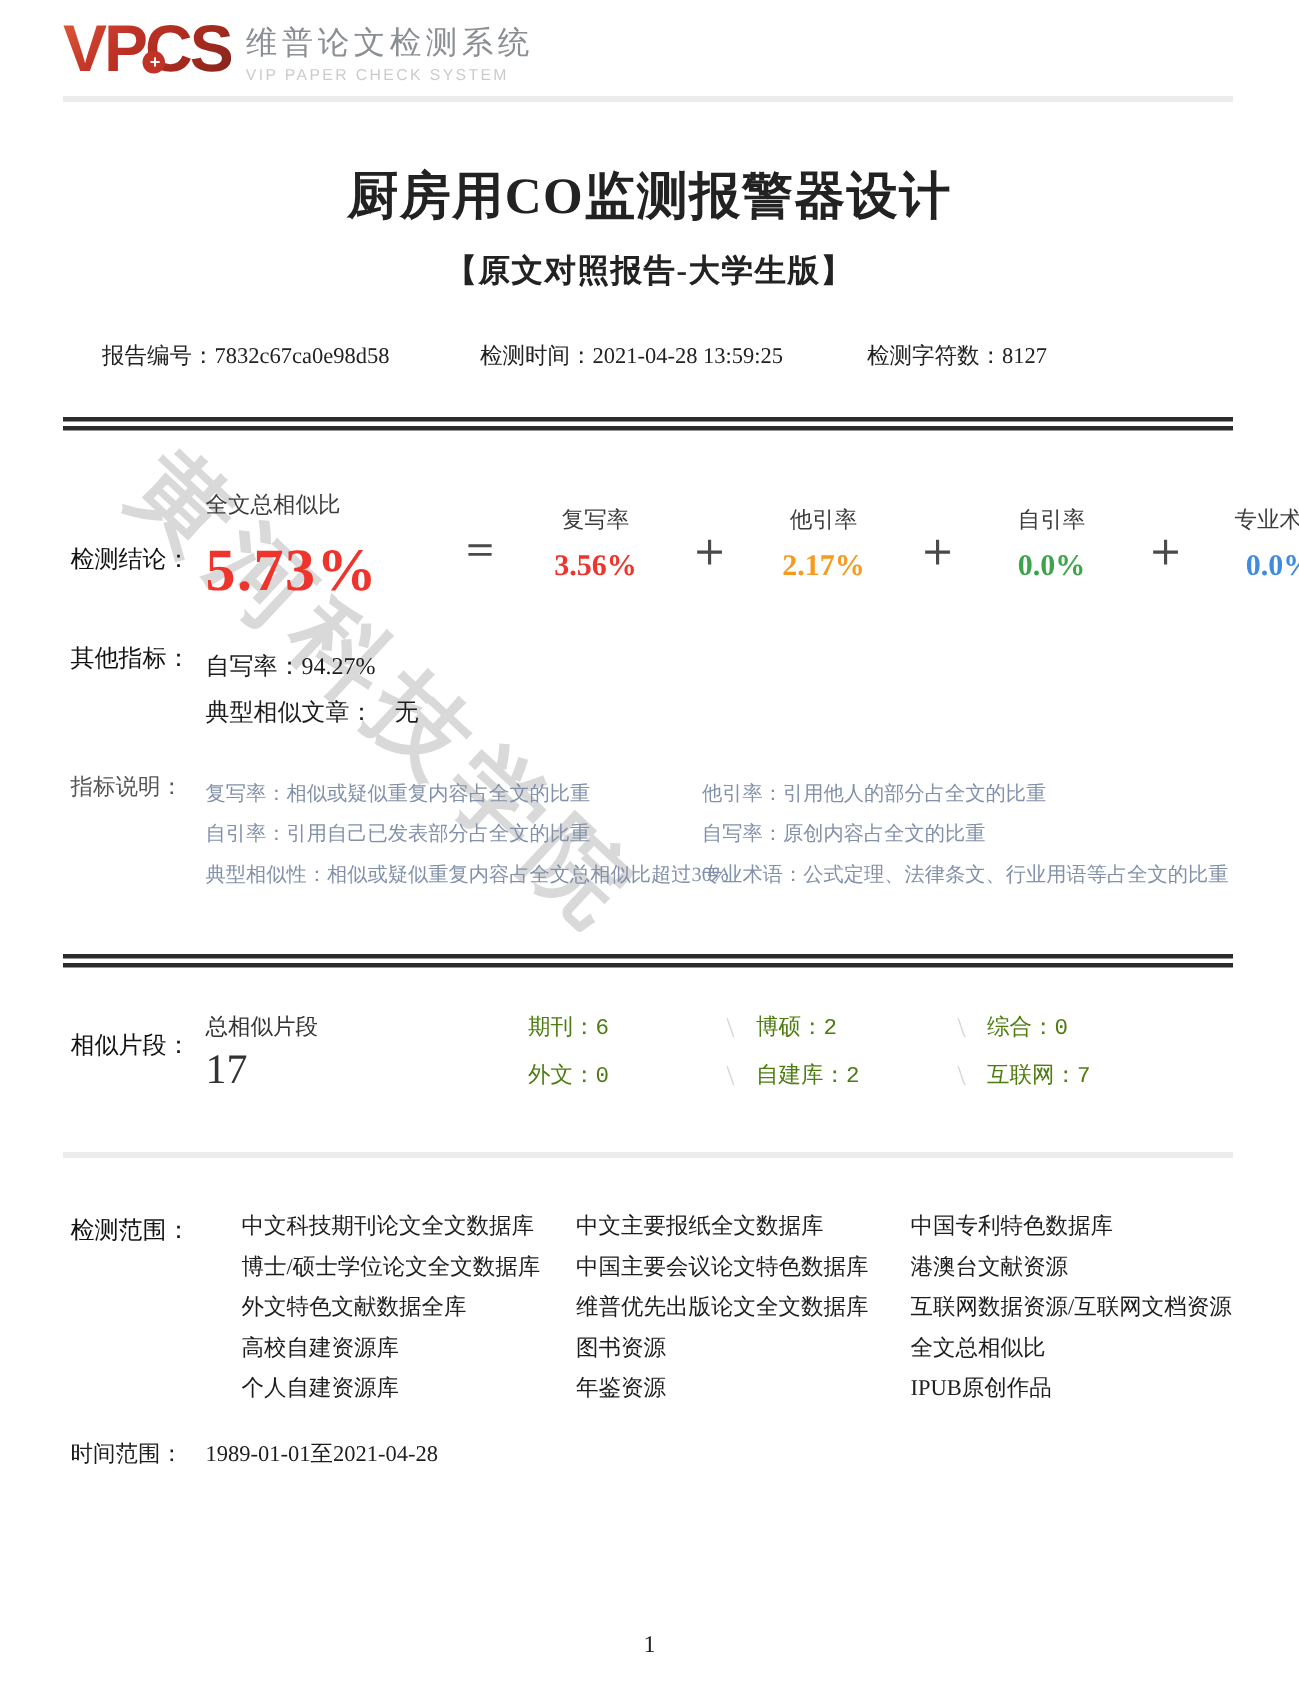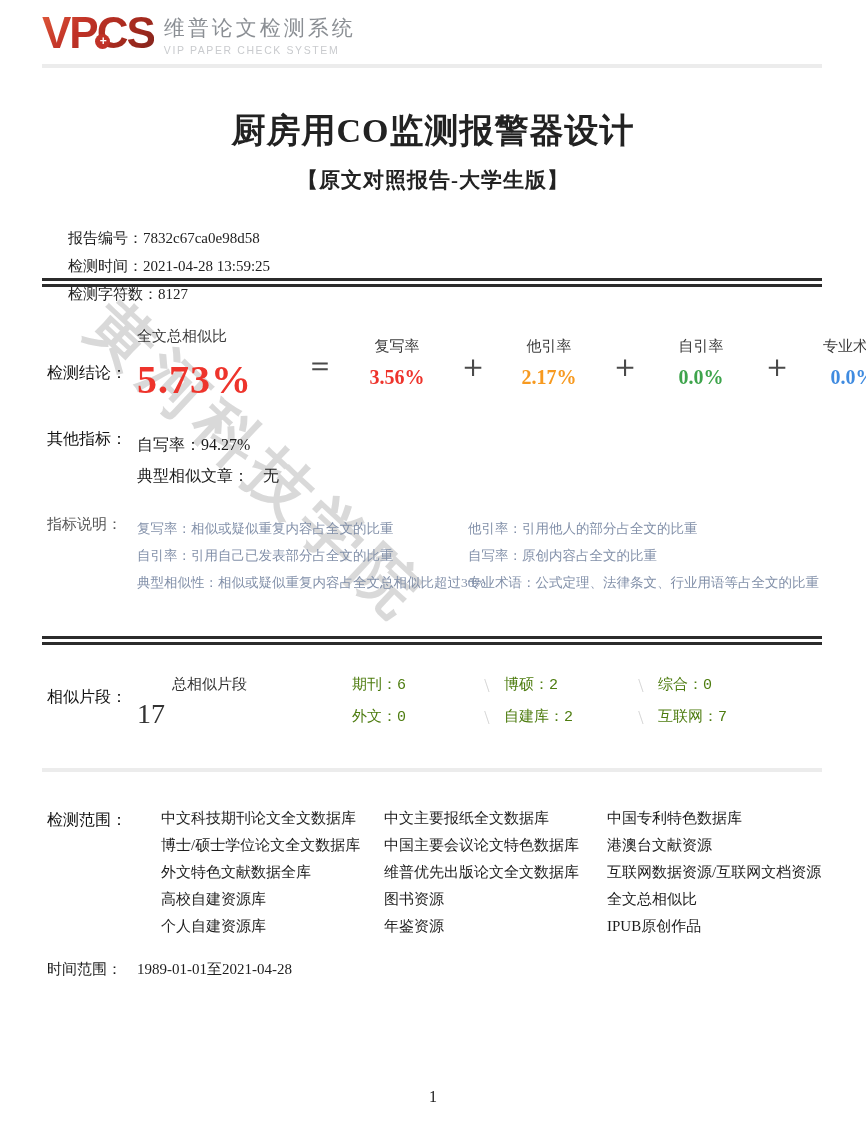--- a/index.html
+++ b/index.html
@@ -39,21 +39,21 @@
   .divider-light { width:780px; margin:2px 0 0 42px; height:4px; background:#ececec; }
   .double-line { width:780px; margin-left:42px; }
   .double-line .l1 { height:3px; background:#2b2b2b; }
   .double-line .gap { height:3px; }
   .double-line .l2 { height:3px; background:#2b2b2b; }
   
   .doc-title { margin-top:40px; text-align:center; font-size:34px; font-weight:bold; letter-spacing:1px; }
   .doc-subtitle { margin-top:12px; text-align:center; font-size:21px; font-weight:bold; letter-spacing:1px; }
   
   .meta { margin:30px 0 0 68px; font-size:15px; }
-  .meta-row { display:flex; height:28px; line-height:28px;flex-direction:column; }
+  .meta-row { display:flex; height:28px; line-height:28px; }
   .meta-cell1 { width:252px; }
   .meta-cell2 { width:258px; }
   .meta-label { color:#222; }
   
   .section { display:flex; padding-left:47px; }
   .s-label { width:90px; flex-shrink:0; font-size:16px; color:#111; }
   .s-label.bold { font-weight:normal; }
   .s-content { flex:1; }
   
   .sec-conclusion { margin-top:36px; }
@@ -77,21 +77,21 @@
   
   .sec-notes { margin-top:24px; }
   .sec-notes .s-label { font-size:15px; color:#555; }
   .notes-grid { display:grid; grid-template-columns:331px auto; column-gap:0; }
   .note-item { font-size:13.5px; line-height:27px; color:#8290a9; white-space:nowrap; }
   
   .sec-frag { margin-top:30px; }
   .sec-frag .s-label { padding-top:12px; }
   .frag-flex { display:flex; }
   .frag-total { width:215px; }
-  .frag-total-label { font-size:15px; color:#333;margin-left:35px; }
+  .frag-total-label { font-size:15px; color:#333; }
   .frag-total-value { font-size:28px; color:#333; margin-top:4px; }
   .frag-stats { display:grid; grid-template-columns:118px 34px 120px 34px 130px; row-gap:8px; font-size:15px; }
   .frag-stat { color:#4d7c0f; line-height:22px;font-family:Liberation Mono, monospace; }
   .frag-sep { color:#d5d5d5; font-size:19px; text-align:center; line-height:22px; }
   
   .sec-scope { margin-top:38px;gap:24px; }
   .scope-grid { display:grid; grid-template-columns:223px 223px auto; row-gap:11px; font-size:15px; }
   .scope-item { color:#1d1d1d; line-height:16px; white-space:nowrap; }
   
   .sec-time { margin-top:26px; }

